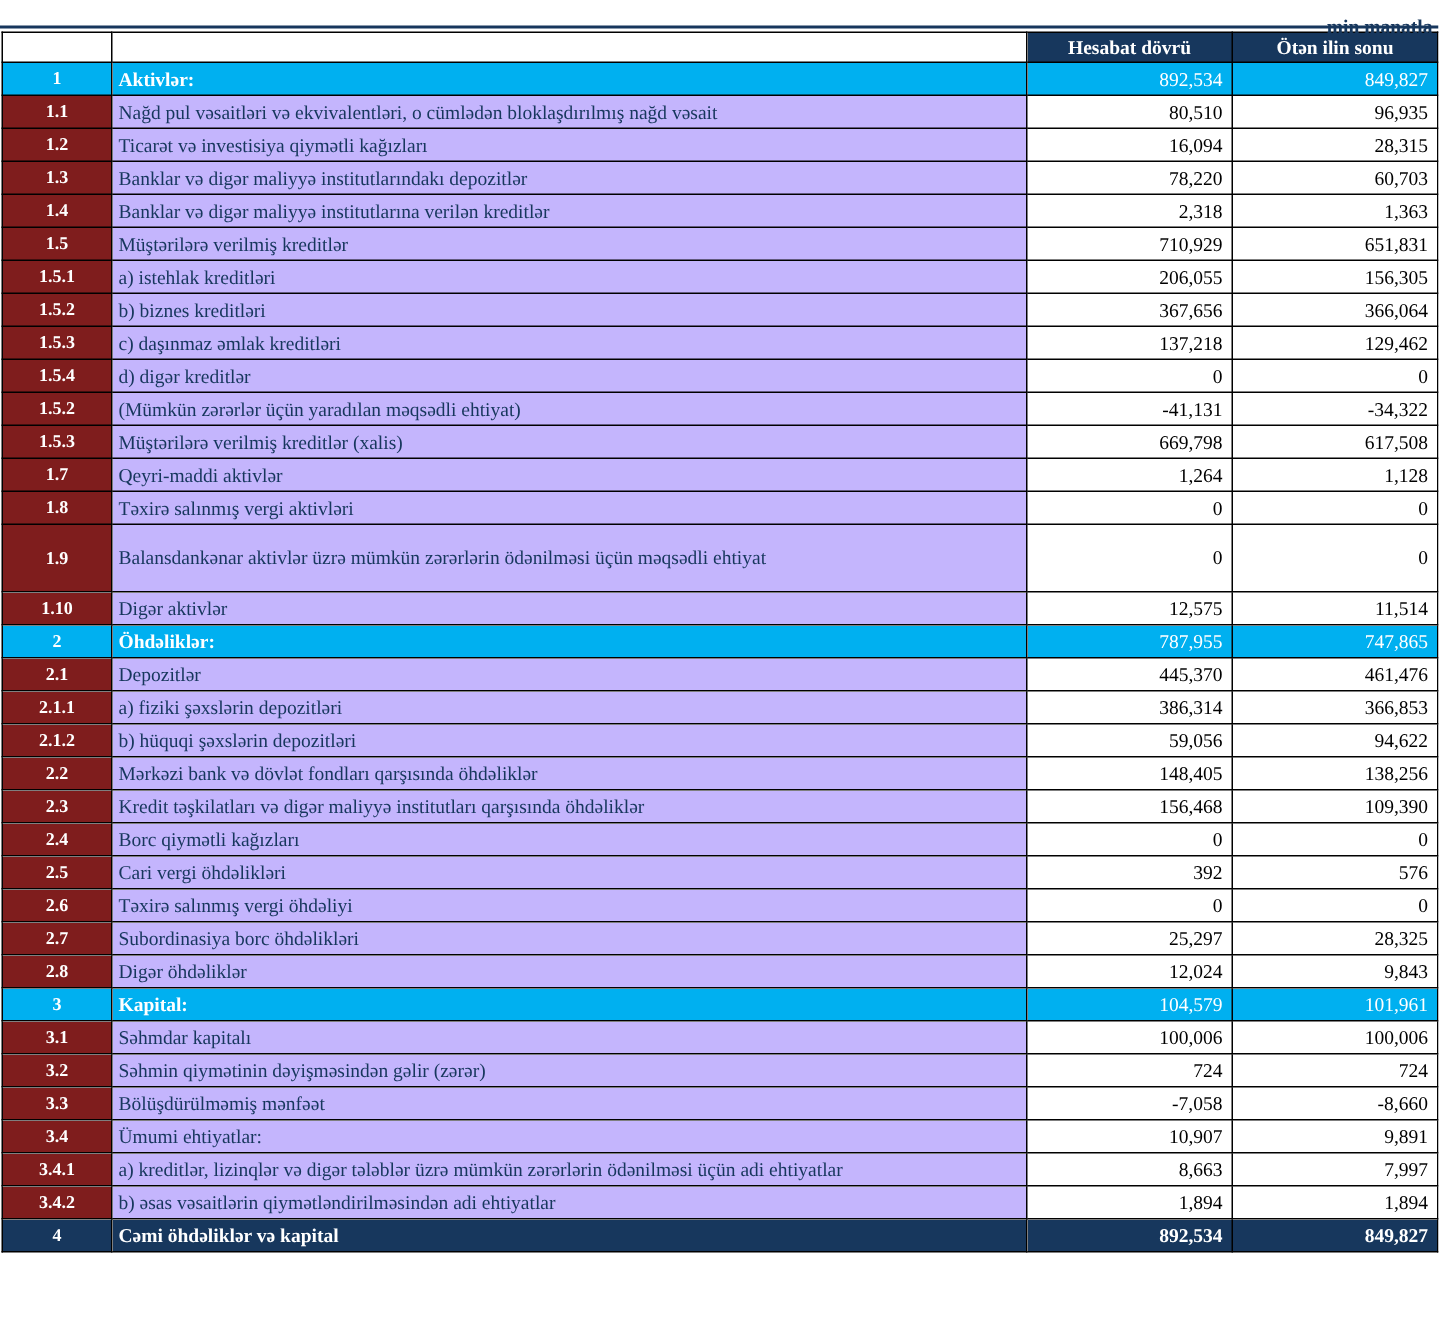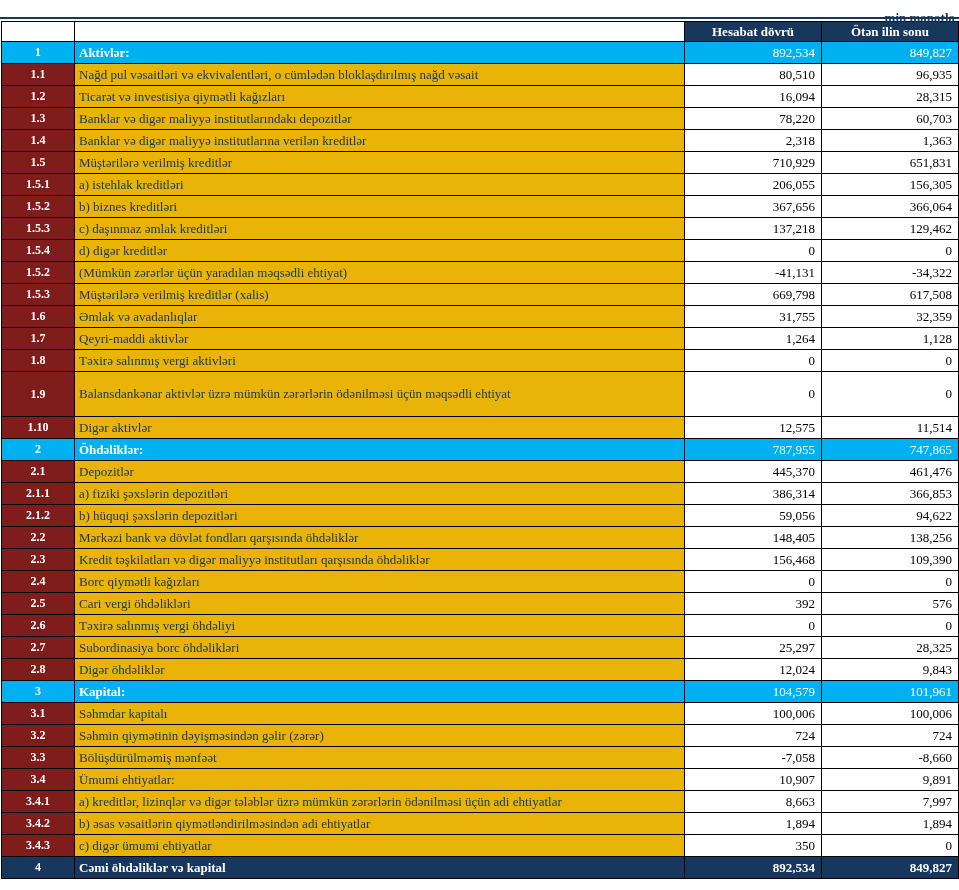--- a/index.html
+++ b/index.html
@@ -56,21 +56,21 @@
     background: #7f1d1d;
     color: #ffffff;
     font-weight: bold;
     text-align: center;
     font-size: 12px;
     padding: 0 2px;
   }
   .label-cell {
     color: #17375D;
     padding: 1px 4px;
-    background: #eab308;
+    background: #c4b5fd;
   }
   .val-cell {
     text-align: right;
     padding: 1px 6px 1px 2px;
     color: #000000;
     background: #ffffff;
   }
   tr.row-section td {
     background: #00B0F0;
     color: #ffffff;
@@ -175,26 +175,20 @@
     <td class="val-cell">-41,131</td>
     <td class="val-cell">-34,322</td>
   </tr>
         <tr class="row-normal">
     <td class="num-cell">1.5.3</td>
     <td class="label-cell">Müştərilərə verilmiş kreditlər (xalis)</td>
     <td class="val-cell">669,798</td>
     <td class="val-cell">617,508</td>
   </tr>
         <tr class="row-normal">
-    <td class="num-cell">1.6</td>
-    <td class="label-cell">Əmlak və avadanlıqlar</td>
-    <td class="val-cell">31,755</td>
-    <td class="val-cell">32,359</td>
-  </tr>
-        <tr class="row-normal">
     <td class="num-cell">1.7</td>
     <td class="label-cell">Qeyri-maddi aktivlər</td>
     <td class="val-cell">1,264</td>
     <td class="val-cell">1,128</td>
   </tr>
         <tr class="row-normal">
     <td class="num-cell">1.8</td>
     <td class="label-cell">Təxirə salınmış vergi aktivləri</td>
     <td class="val-cell">0</td>
     <td class="val-cell">0</td>
@@ -312,26 +306,20 @@
     <td class="label-cell">a) kreditlər, lizinqlər və digər tələblər üzrə mümkün zərərlərin ödənilməsi üçün adi ehtiyatlar</td>
     <td class="val-cell">8,663</td>
     <td class="val-cell">7,997</td>
   </tr>
         <tr class="row-normal">
     <td class="num-cell">3.4.2</td>
     <td class="label-cell">b) əsas vəsaitlərin qiymətləndirilməsindən adi ehtiyatlar</td>
     <td class="val-cell">1,894</td>
     <td class="val-cell">1,894</td>
   </tr>
-        <tr class="row-normal">
-    <td class="num-cell">3.4.3</td>
-    <td class="label-cell">c) digər ümumi ehtiyatlar</td>
-    <td class="val-cell">350</td>
-    <td class="val-cell">0</td>
-  </tr>
         <tr class="row-total">
     <td class="num-cell">4</td>
     <td class="label-cell">Cəmi öhdəliklər və kapital</td>
     <td class="val-cell">892,534</td>
     <td class="val-cell">849,827</td>
   </tr>
       </tbody>
   </table>
 </div>
 

